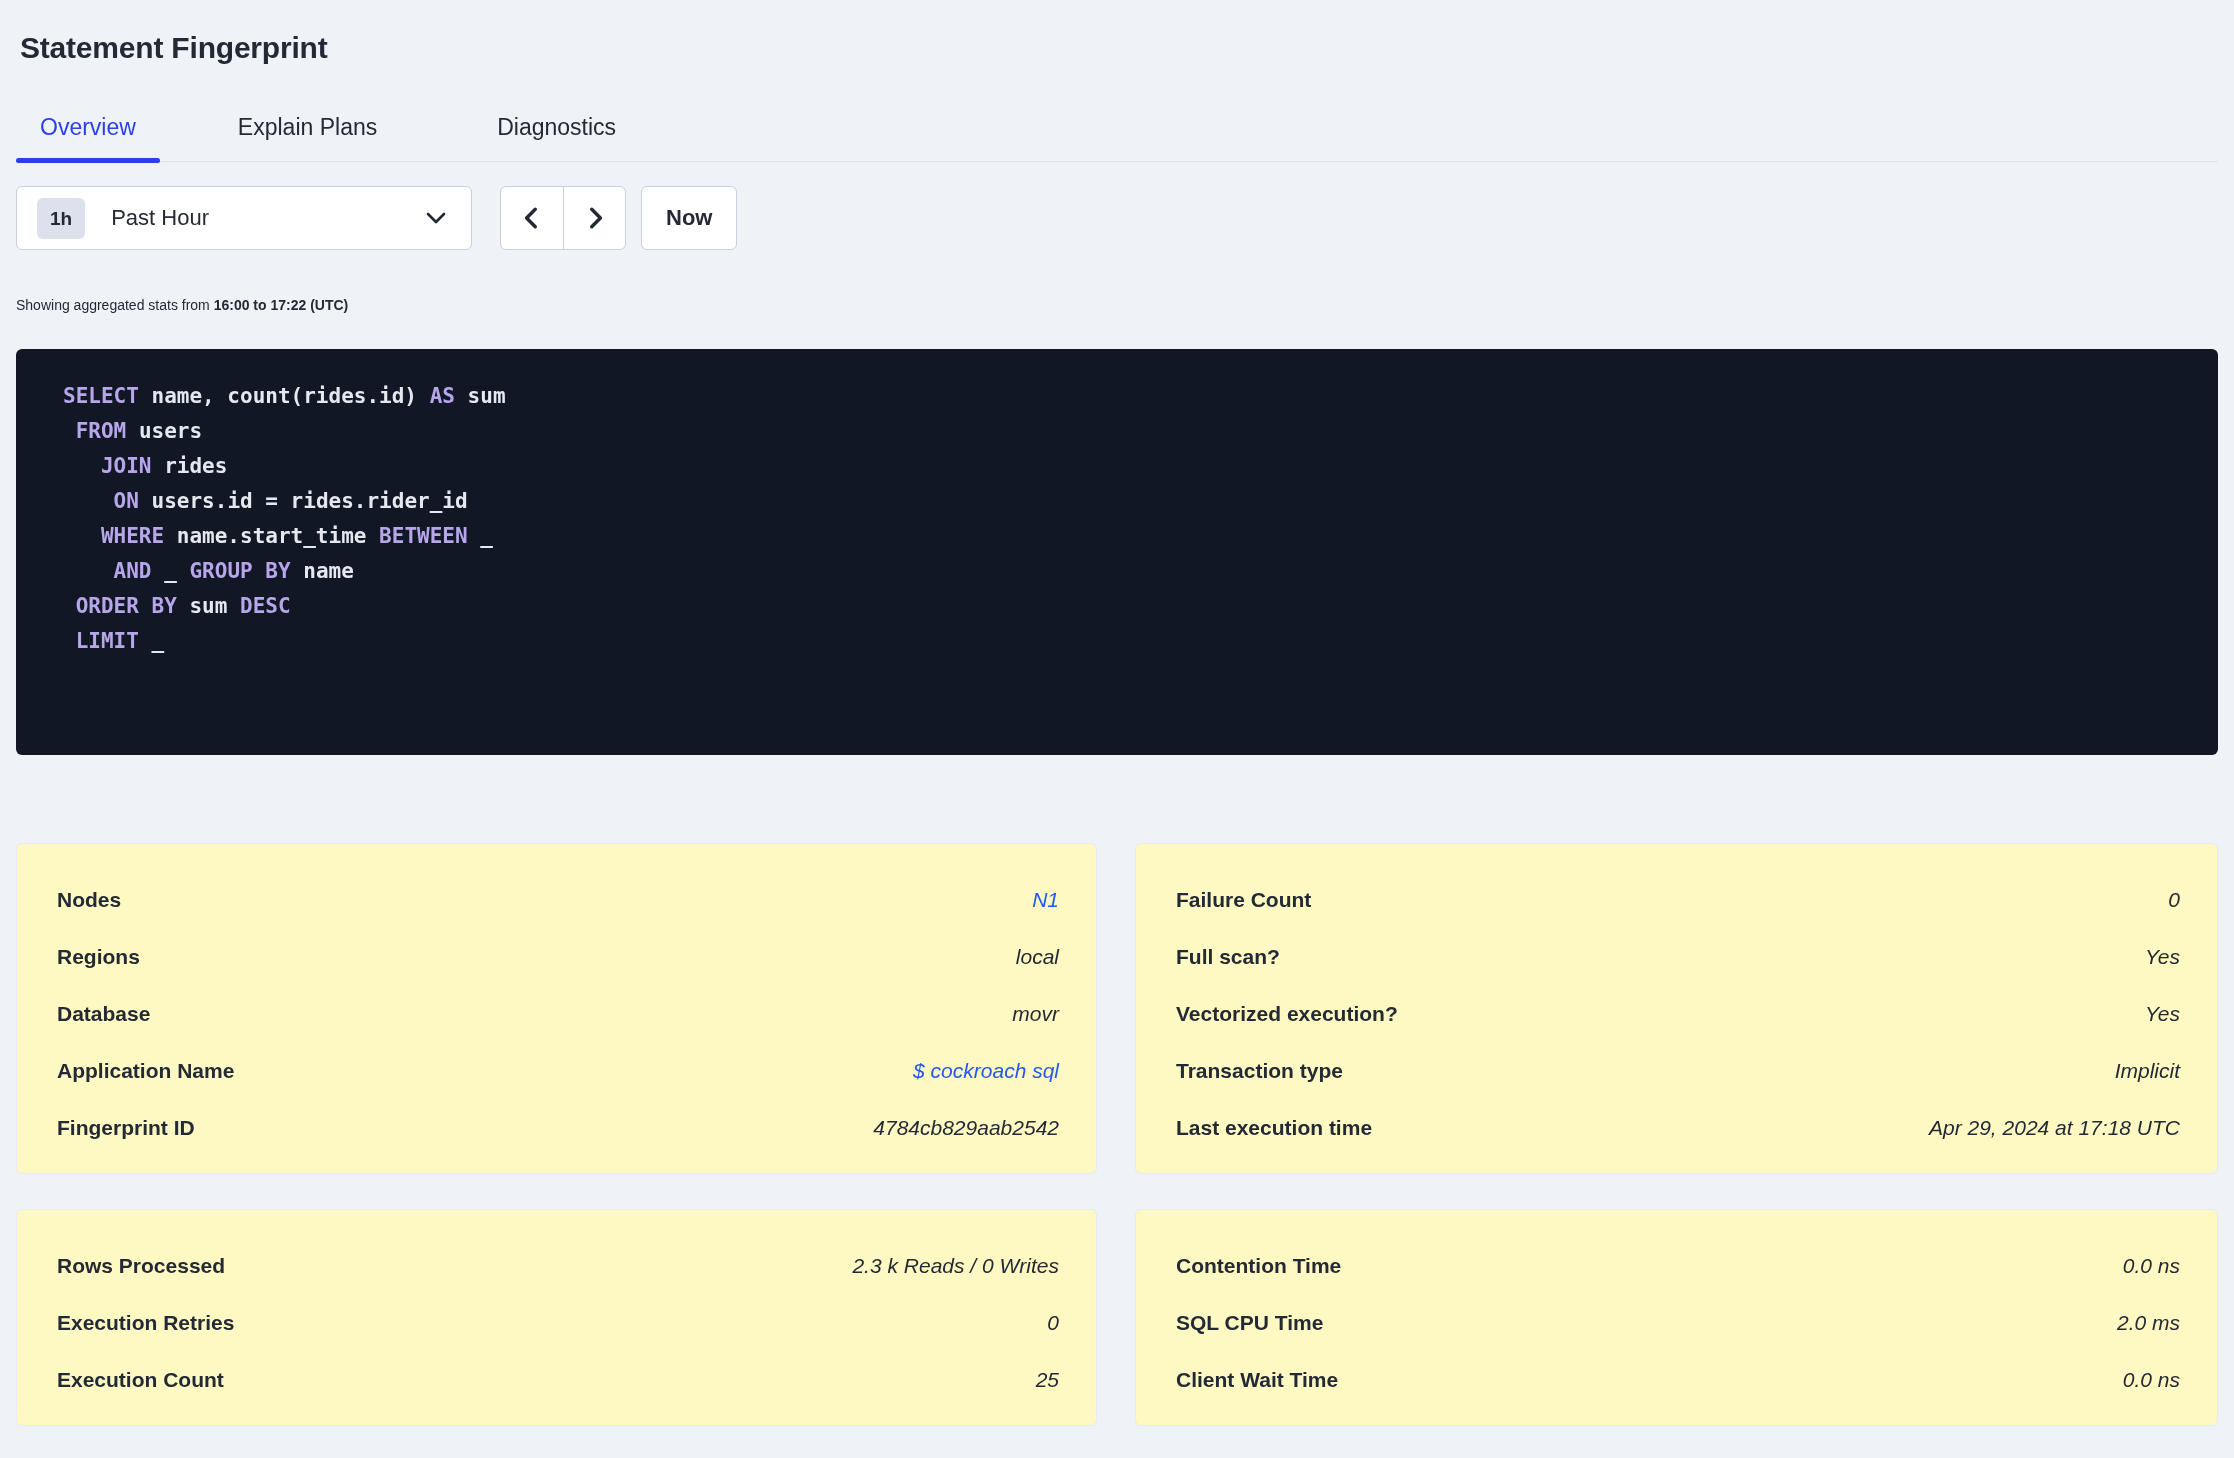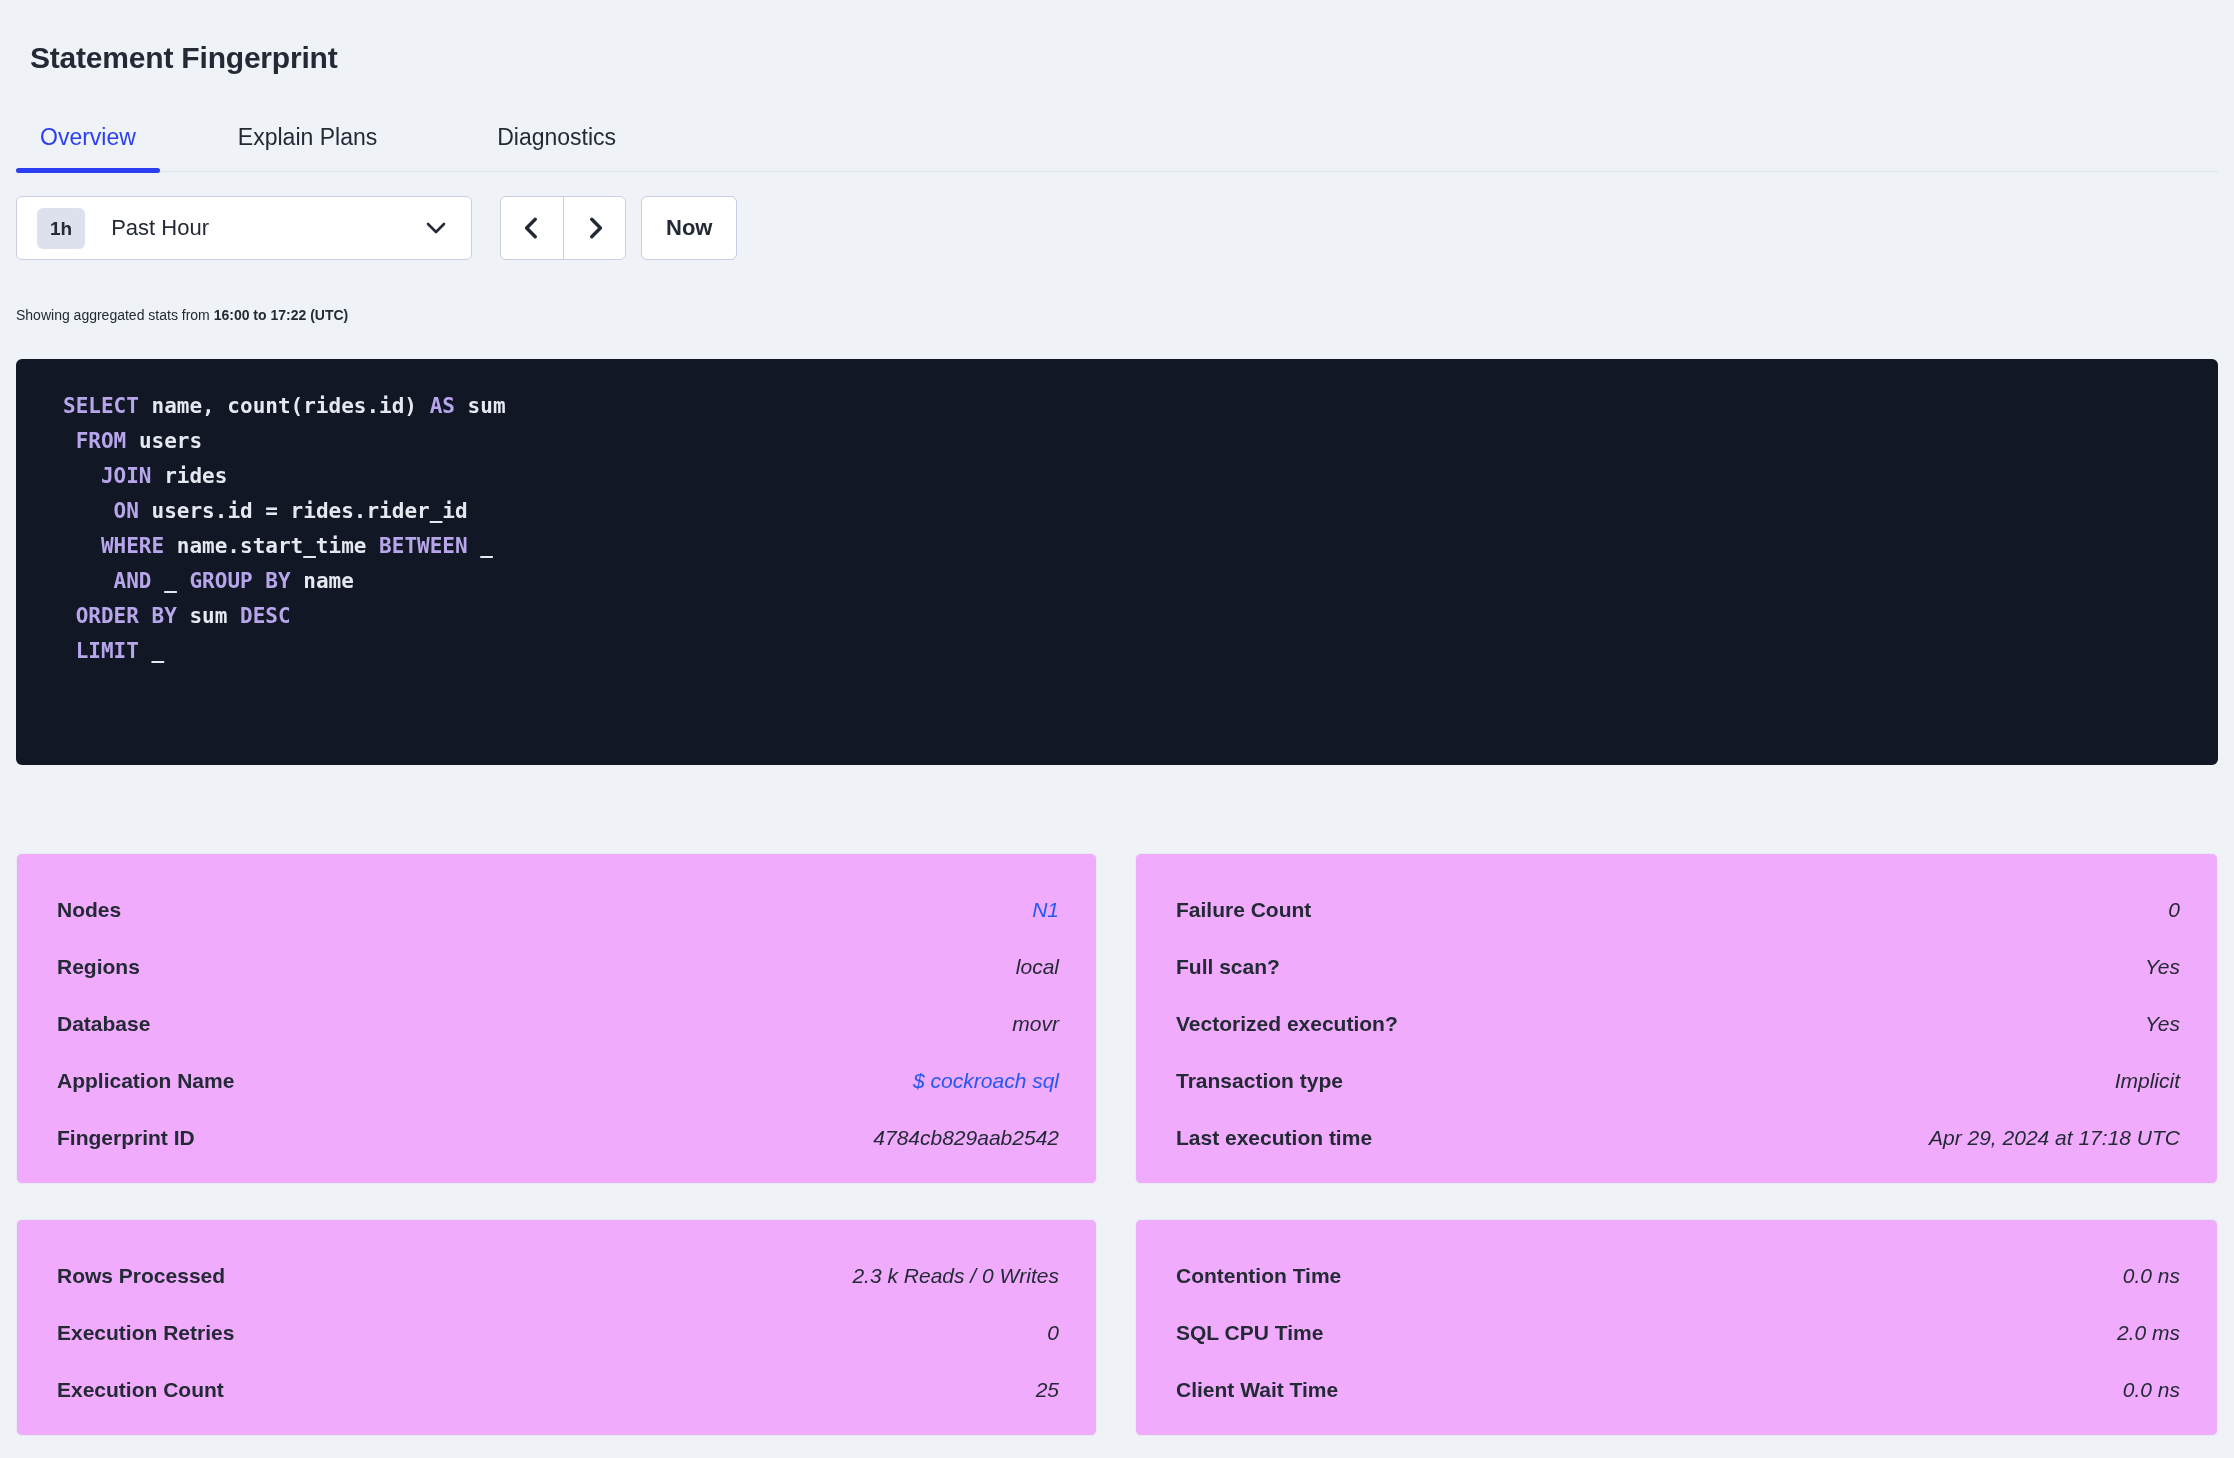--- a/index.html
+++ b/index.html
@@ -17,21 +17,21 @@
   html,body{margin:0;padding:0;}
   body{
     width:2234px;height:1458px;overflow:hidden;
     background:var(--page-bg);
     color:var(--text-dark);
     font-family:"Liberation Sans", sans-serif;
   }
   .page{padding:0 16px;}
 
   
-  .page-title{margin:14px;padding-top:24px;font-size:30px;line-height:40px;font-weight:700;letter-spacing:-0.2px;}
+  .page-title{margin:4px;padding-top:24px;font-size:30px;line-height:40px;font-weight:700;letter-spacing:-0.2px;}
 
   
   .tabbar{display:flex;margin-top:34px;border-bottom:1px solid #dde3ec;}
   .tab{position:relative;font-size:23px;line-height:27px;padding:12px 42px 20px;cursor:pointer;color:var(--text-dark);}
   .tab:first-child{padding-left:24px;padding-right:24px;}
   .tab + .tab{margin-left:36px;}
   .tab.active{color:var(--accent-blue);}
   .tab.active::after{content:"";position:absolute;left:0;right:0;bottom:-2px;height:5px;border-radius:3px;background:var(--accent-blue);}
 
   
@@ -56,21 +56,21 @@
     font-family:"DejaVu Sans Mono","Liberation Mono",monospace;
     font-size:21px;line-height:35px;font-weight:700;color:var(--code-text);}
   .code-line{white-space:pre;}
   .tok-kw{color:var(--keyword-purple);}
   .tok-id{color:var(--code-text);}
 
   
   .cards-row{display:grid;grid-template-columns:1081px 1fr;gap:38px;align-items:start;}
   .row1{margin-top:88px;}
   .row2{margin-top:35px;}
-  .card{background:#f0abfc;border:1px solid var(--card-border);border-radius:6px;padding:27px 37px 17px 40px;}
+  .card{background:#fef9c3;border:1px solid var(--card-border);border-radius:6px;padding:27px 37px 17px 40px;}
   .info-row{display:flex;justify-content:space-between;align-items:flex-start;padding:16px 0;font-size:21px;line-height:25px;}
   .info-label{font-weight:700;color:var(--text-dark);}
   .info-value-wrap{display:flex;flex-direction:column;align-items:flex-end;text-align:right;font-style:italic;}
   .info-value{color:var(--text-dark);}
   .info-value.link{color:var(--link-blue);cursor:pointer;}
   .info-sub{margin-top:7px;font-size:20px;line-height:24px;color:var(--text-dark);}
 </style>
 </head>
 <body>
 

